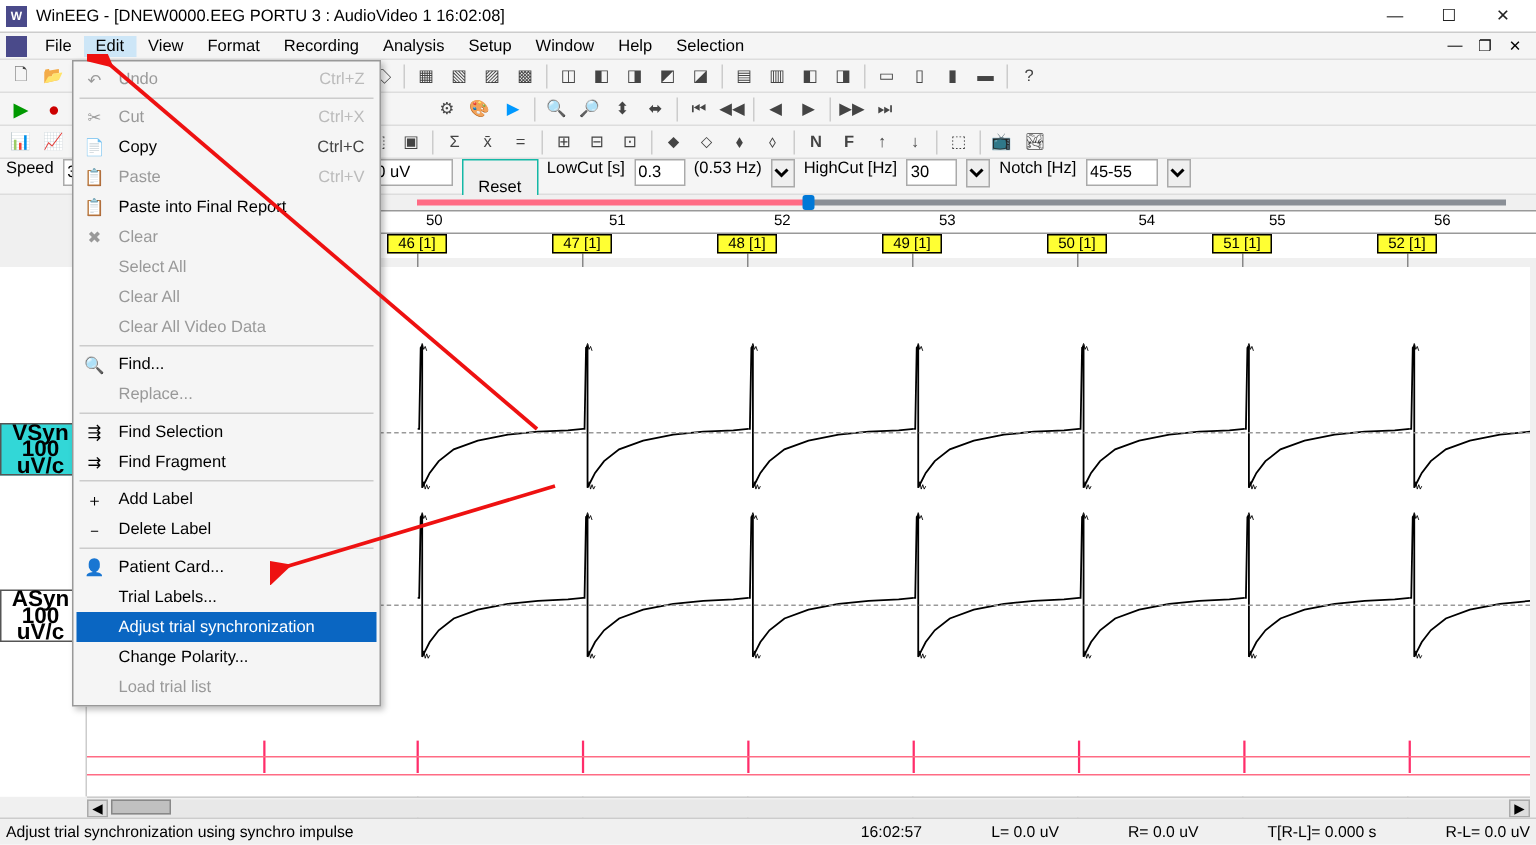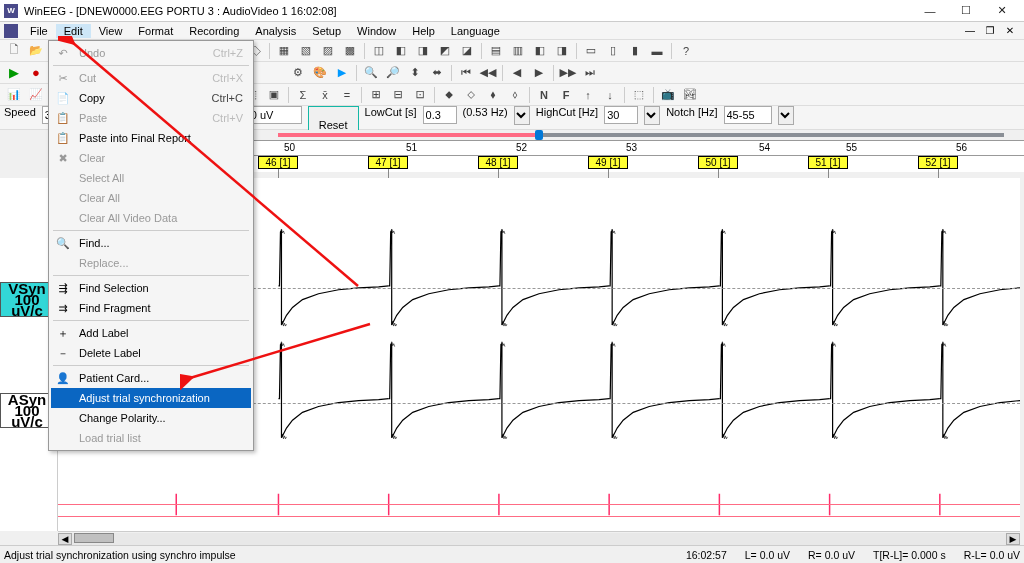--- a/index.html
+++ b/index.html
@@ -65,21 +65,21 @@
   .dropdown .dd-item .shortcut { position:absolute; right:8px; color:#444;font-size:11px;}
   .dropdown .dd-item.disabled { color:#999;}
   .dropdown .dd-item.disabled .shortcut { color:#bbb;}
   .dropdown .dd-item.highlighted { background:#0a66c2;color:#fff;}
   .dropdown .dd-sep { height:1px;background:#ccc;margin:2px 2px;}
 
   
   .arrow { position:absolute; z-index:60; pointer-events:none;}
 
   
-  .statusbar { position:absolute;left:0;right:0;bottom:0;height:18px;background:#f0f0f0;border-top:1px solid #ccc;display:flex;align-items:center;font-size:10.5px;padding:0 4px;gap:18px;}
+  .statusbar { position:absolute;left:0;right:0;bottom:0;height:18px;background:#f0f0f0;border-top:1px solid #ccc;display:flex;align-items:center;font-size:10.5px;padding:0 4px;gap:46px;}
   .statusbar .status-cell { white-space:nowrap;}
 
   
   .hscroll { position:absolute;bottom:18px;left:58px;right:4px;height:14px;background:#f0f0f0;border-top:1px solid #ccc;display:flex;align-items:center;}
   .hscroll .sb-btn { width:14px;height:12px;background:#ddd;border:1px solid #aaa;display:flex;align-items:center;justify-content:center;font-size:9px;}
   .hscroll .sb-track { flex:1;height:12px;background:#e8e8e8;position:relative;}
   .hscroll .sb-thumb { position:absolute; left:2px; width:40px;height:10px;top:0;background:#c0c0c0;border:1px solid #888;}
 
   
   .plot .zero-line { position:absolute;left:0;right:0;border-top:1px dashed #999;}
@@ -101,21 +101,21 @@
   <div class="mdi-icon"></div>
   <div class="menu-item">File</div>
   <div class="menu-item" style="background:#cde6f7;">Edit</div>
   <div class="menu-item">View</div>
   <div class="menu-item">Format</div>
   <div class="menu-item">Recording</div>
   <div class="menu-item">Analysis</div>
   <div class="menu-item">Setup</div>
   <div class="menu-item">Window</div>
   <div class="menu-item">Help</div>
-  <div class="menu-item">Language</div>
+  <div class="menu-item">Selection</div>
   <div class="mdi-btns">
     <div class="mdi-btn">—</div>
     <div class="mdi-btn">❐</div>
     <div class="mdi-btn">✕</div>
   </div>
 </div>
 
 <div class="toolbar">
   <div class="tool-btn">🗋</div>
   <div class="tool-btn">📂</div>
@@ -413,20 +413,23 @@
     </div>
   <div class="dd-item">
       <span class="dd-icon">－</span>
       <span>Delete Label</span>
     </div>
   <div class="dd-sep"></div>
   <div class="dd-item">
       <span class="dd-icon">👤</span>
       <span>Patient Card...</span>
     </div>
+  <div class="dd-item">
+      <span>Trial Labels...</span>
+    </div>
   <div class="dd-item highlighted">
       <span>Adjust trial synchronization</span>
     </div>
   <div class="dd-item">
       <span>Change Polarity...</span>
     </div>
   <div class="dd-item disabled">
       <span>Load trial list</span>
     </div>
 </div>

